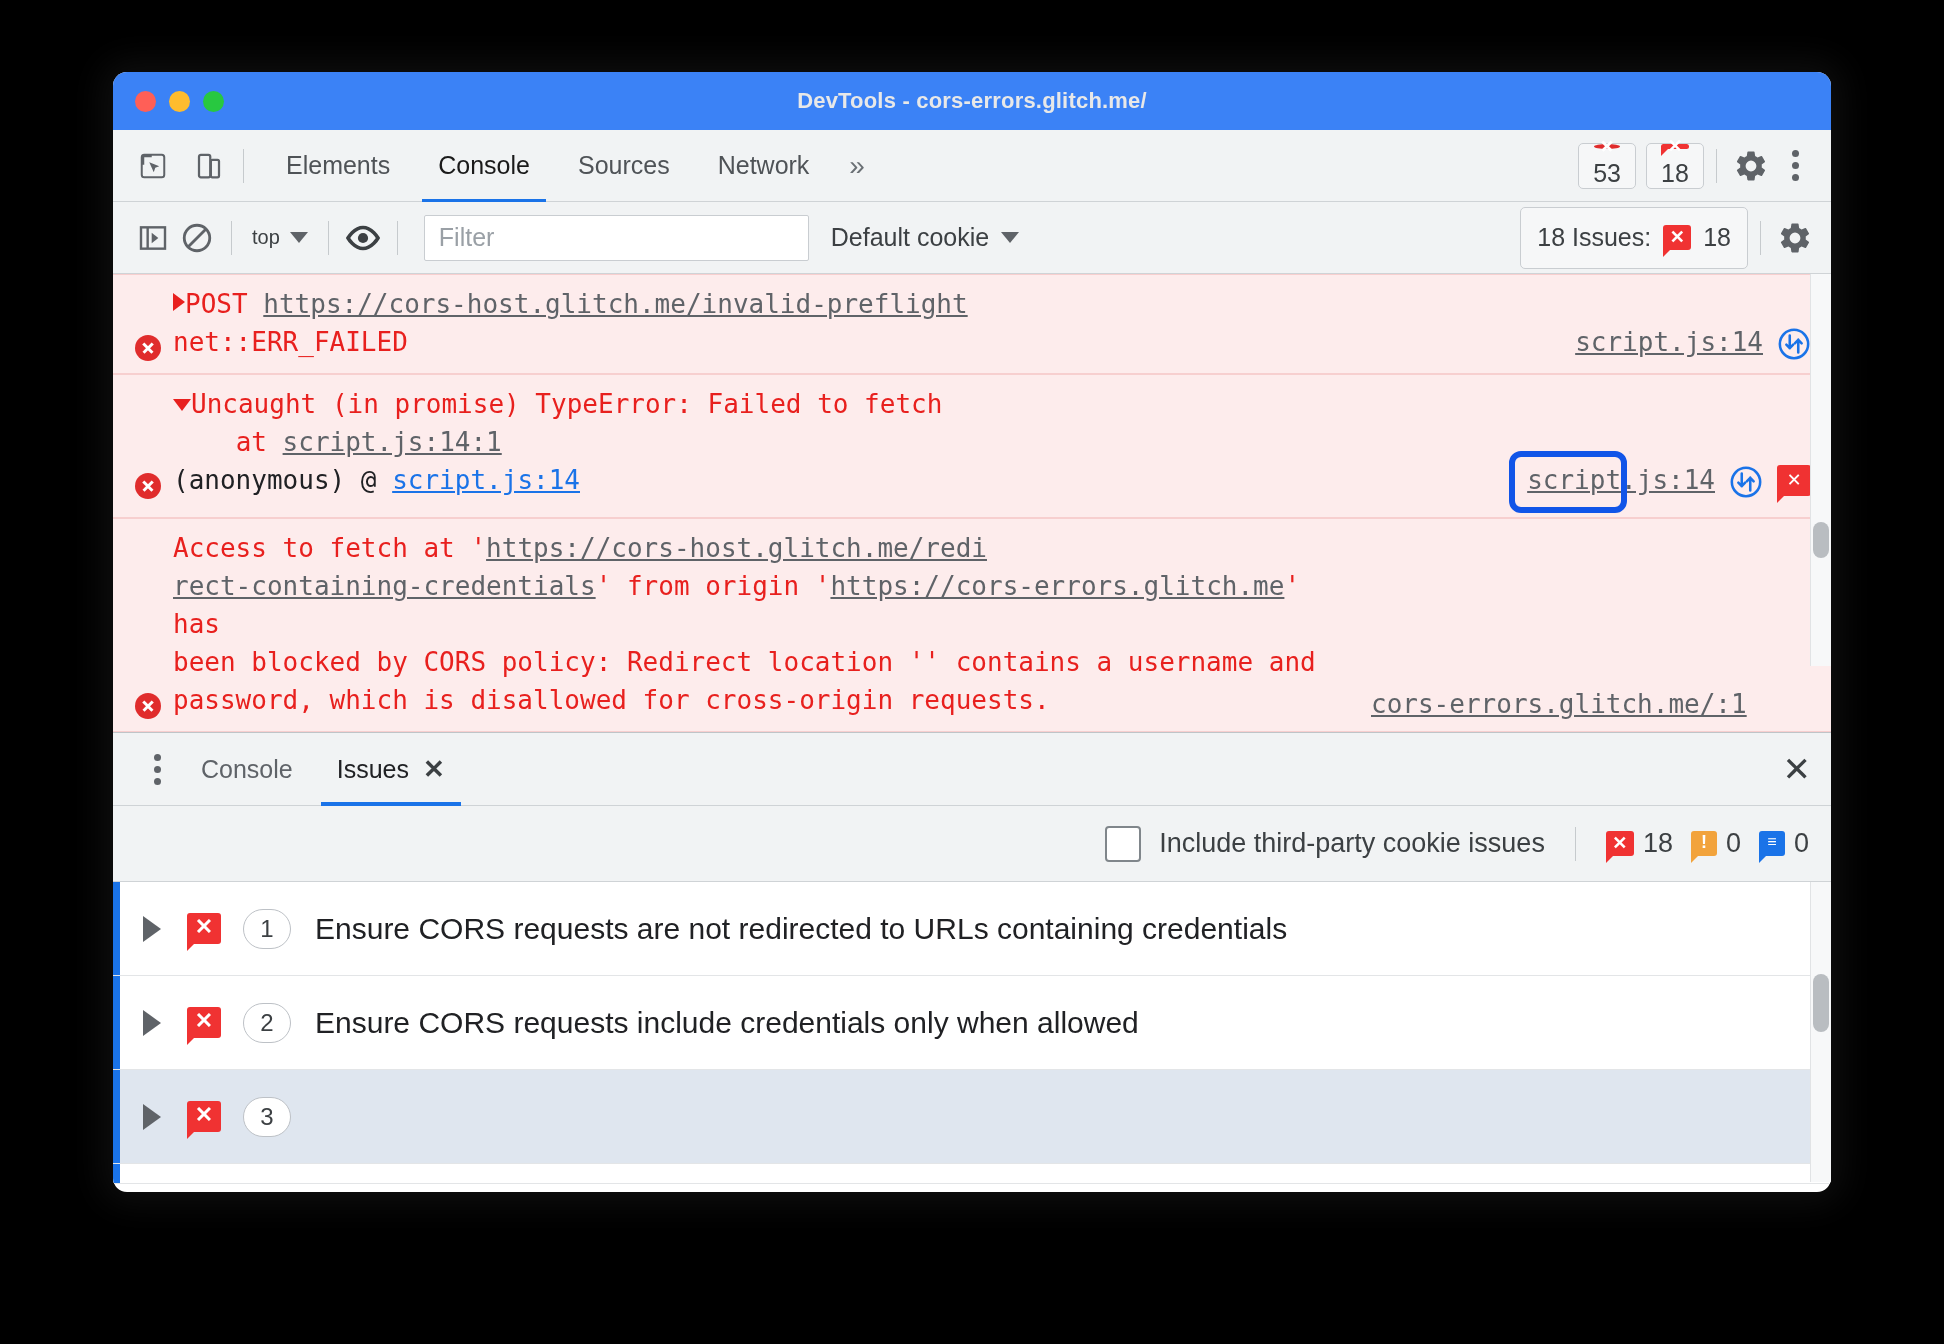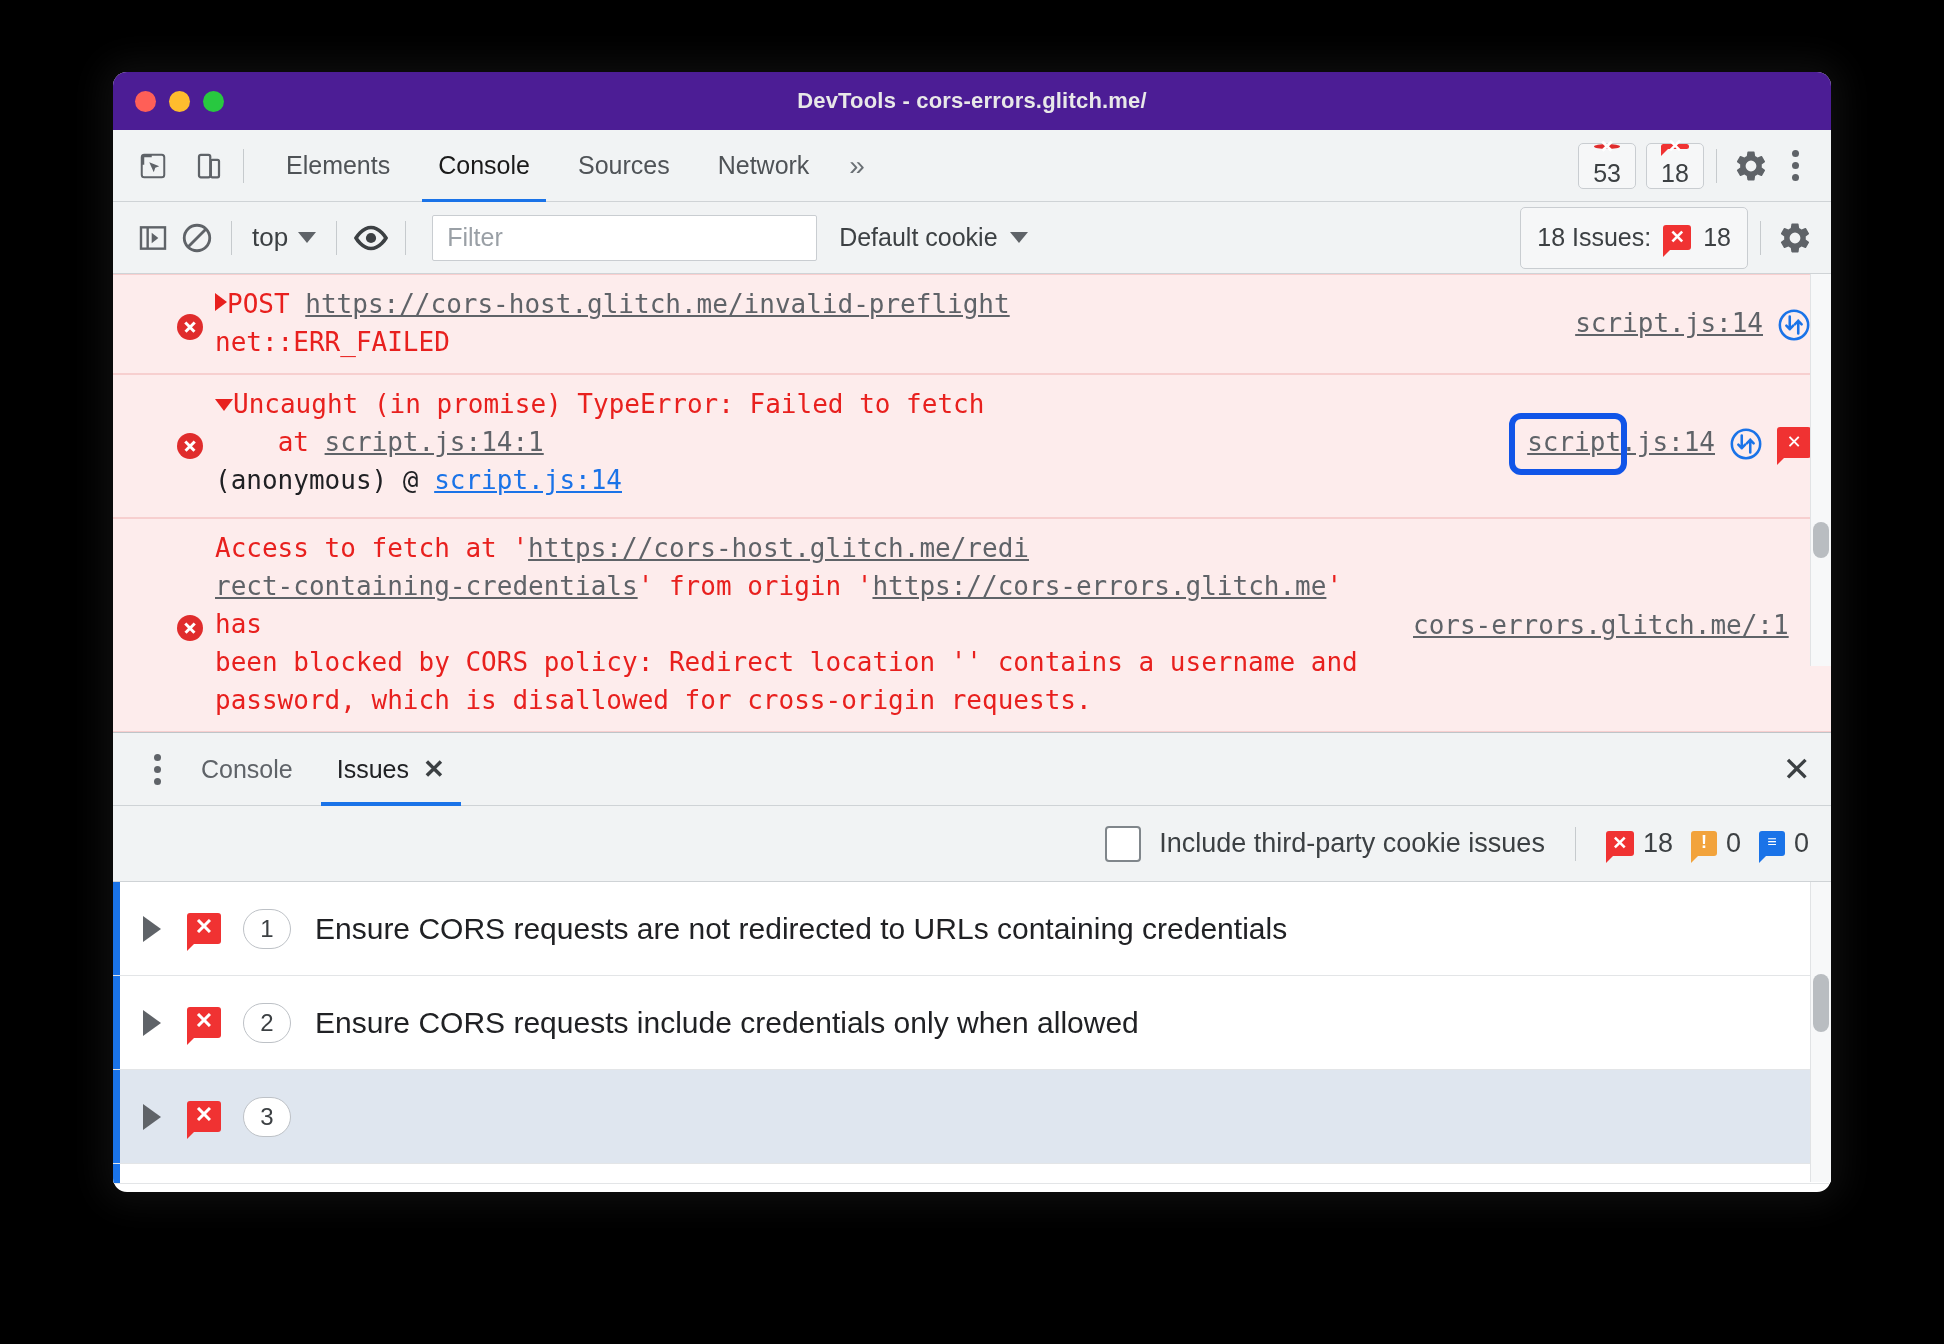--- a/index.html
+++ b/index.html
@@ -11,21 +11,21 @@
   }
   .stage{position:relative;width:1944px;height:1344px;background:#000;}
 
   
   .window{
     position:absolute;left:113px;top:72px;width:1718px;height:1120px;
     border-radius:14px;background:#ffffff;overflow:hidden;
     box-shadow:0 0 34px 12px rgba(255,255,255,.055);
   }
   .titlebar{
-    height:58px;background:#4c1d95;position:relative;
+    height:58px;background:#3b82f6;position:relative;
     display:flex;align-items:center;justify-content:center;
   }
   .traffic{position:absolute;left:22px;top:0;height:58px;display:flex;align-items:center;gap:13px;}
   .dot{width:21px;height:21px;border-radius:50%;}
   .dot.red{background:#ff5f57;}
   .dot.amber{background:#febc2e;}
   .dot.green{background:#28c840;}
   .title-text{color:#e8e8e8;font-size:22px;font-weight:bold;letter-spacing:.2px;}
 
   
@@ -97,21 +97,21 @@
 
   .kebab{display:flex;flex-direction:column;gap:5px;align-items:center;}
   .kebab i{width:7px;height:7px;border-radius:50%;background:#5f6368;display:block;}
 
   
   .filterbar{
     height:72px;background:#f1f3f4;display:flex;align-items:center;
     border-bottom:1px solid #cfd3d6;padding:0 14px 0 18px;box-sizing:border-box;
   }
   .ctx-select{
-    font-size:26px;color:#3c4043;display:flex;align-items:center;gap:10px;padding:0 8px;
+    font-size:20px;color:#3c4043;display:flex;align-items:center;gap:10px;padding:0 8px;
   }
   .caret{width:0;height:0;border-left:9px solid transparent;border-right:9px solid transparent;
     border-top:11px solid #5f6368;}
   .filter-input{
     flex:0 0 auto;width:385px;height:46px;background:#fff;border:1px solid #c9cdd1;border-radius:2px;
     display:flex;align-items:center;padding:0 14px;box-sizing:border-box;
     font-size:25px;color:#9aa0a6;margin-left:14px;
   }
   .levels{font-size:25px;color:#3c4043;display:flex;align-items:center;gap:12px;margin-left:22px;}
   .issues-btn{
@@ -120,21 +120,21 @@
     font-size:25px;color:#3c4043;
   }
 
   
   .console-area{position:relative;background:#fff;}
   .msg{
     position:relative;background:#fdecec;border-top:1px solid #f7cfcf;border-bottom:1px solid #f7cfcf;
     padding:10px 0 12px 0;
     font-family:"DejaVu Sans Mono", monospace;
   }
-  .msg-inner{display:flex;align-items:center;padding-left:28px;padding-right:20px;margin-left:36px;}
+  .msg-inner{display:flex;align-items:flex-end;padding-left:22px;padding-right:20px;}
   .msg-ico{flex:0 0 auto;margin-top:8px;margin-right:12px;}
   .msg-body{flex:1;min-width:0;}
   .msg-right{
     flex:0 0 auto;display:flex;align-items:flex-start;gap:14px;margin-left:18px;margin-top:4px;
     position:relative;
   }
   .msg-line{font-size:26px;line-height:38px;color:#e8201e;white-space:pre-wrap;word-break:break-word;}
   .mono-link{color:#5f6368;text-decoration:underline;}
   .src-link{
     font-family:"DejaVu Sans Mono", monospace;font-size:26px;color:#5f6368;text-decoration:underline;

